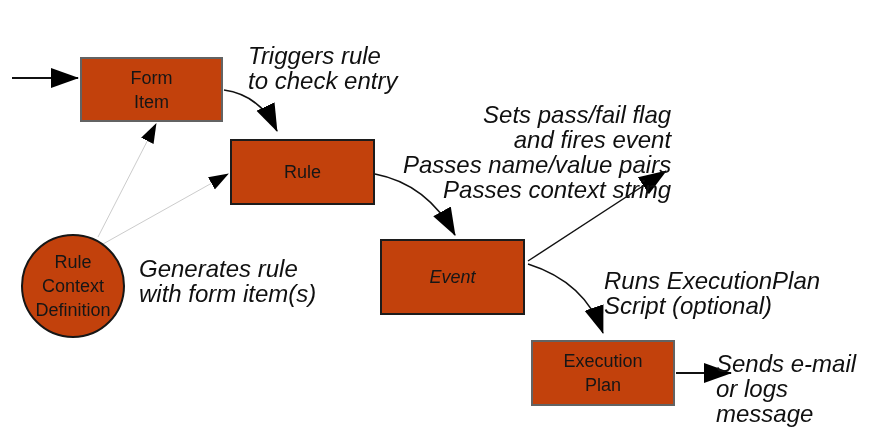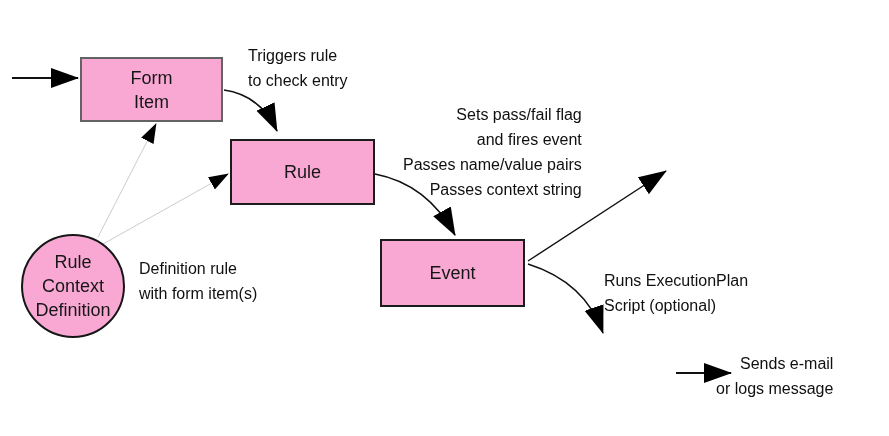--- a/index.html
+++ b/index.html
@@ -9,35 +9,36 @@
     background:#ffffff;
     font-family:"Liberation Sans", sans-serif;
     color:#111;
     overflow:hidden;
   }
   .wires{position:absolute;left:0;top:0;width:889px;height:436px;}
   .node{
     position:absolute;
     display:flex;align-items:center;justify-content:center;
     text-align:center;
-    background:#f9a8d4;
+    background:#c2410c;
     box-sizing:border-box;
     font-size:18px;line-height:24px;
     white-space:pre-line;
     color:#161616;
   }
   .box-gray{border:2px solid #636363;}
   .box-dark{border:2px solid #1c1c1c;}
   .circle{border:2px solid #161616;border-radius:50%;}
   .note{
     position:absolute;
-    font-size:16px;line-height:25px;
+    font-size:24px;line-height:25px;
     white-space:pre-line;
     color:#101010;
     text-align:left;
+    font-style:italic;
   }
 </style>
 </head>
 <body>
 
 <div class="canvas">
 
   <svg class="wires" width="889" height="436" viewBox="0 0 889 436" xmlns="http://www.w3.org/2000/svg">
     <defs>
       <marker id="arrow-big" markerUnits="userSpaceOnUse" markerWidth="30" markerHeight="22" refX="27" refY="10" orient="auto">
@@ -67,42 +68,46 @@
 
   <div class="node box-gray" style="left:80px;top:57px;width:143px;height:65px;">
     <span>Form
 Item</span>
   </div>
 
   <div class="node box-dark" style="left:230px;top:139px;width:145px;height:66px;">
     <span>Rule</span>
   </div>
 
-  <div class="node box-dark" style="left:380px;top:239px;width:145px;height:68px;">
+  <div class="node box-dark" style="left:380px;top:239px;width:145px;height:76px;font-style:italic;">
     <span>Event</span>
   </div>
 
+  <div class="node box-gray" style="left:531px;top:340px;width:144px;height:66px;">
+    <span>Execution
+Plan</span>
+  </div>
 
   <div class="node circle" style="left:21px;top:234px;width:104px;height:104px;">
     <span>Rule
 Context
 Definition</span>
   </div>
 
   <div class="note" style="left:248px;top:43px;">Triggers rule
 to check entry</div>
 
   <div class="note" style="left:403px;top:102px;text-align:right;">Sets pass/fail flag
 and fires event
 Passes name/value pairs
 Passes context string</div>
 
 
   <div class="note" style="left:604px;top:268px;">Runs ExecutionPlan
 Script (optional)</div>
 
-  <div class="note" style="left:716px;top:351px;text-align:right;">Sends e-mail
+  <div class="note" style="left:716px;top:351px;">Sends e-mail
 or logs message</div>
 
-  <div class="note" style="left:139px;top:256px;">Definition rule
+  <div class="note" style="left:139px;top:256px;">Generates rule
 with form item(s)</div>
 
 </div>
 
 </body></html>

